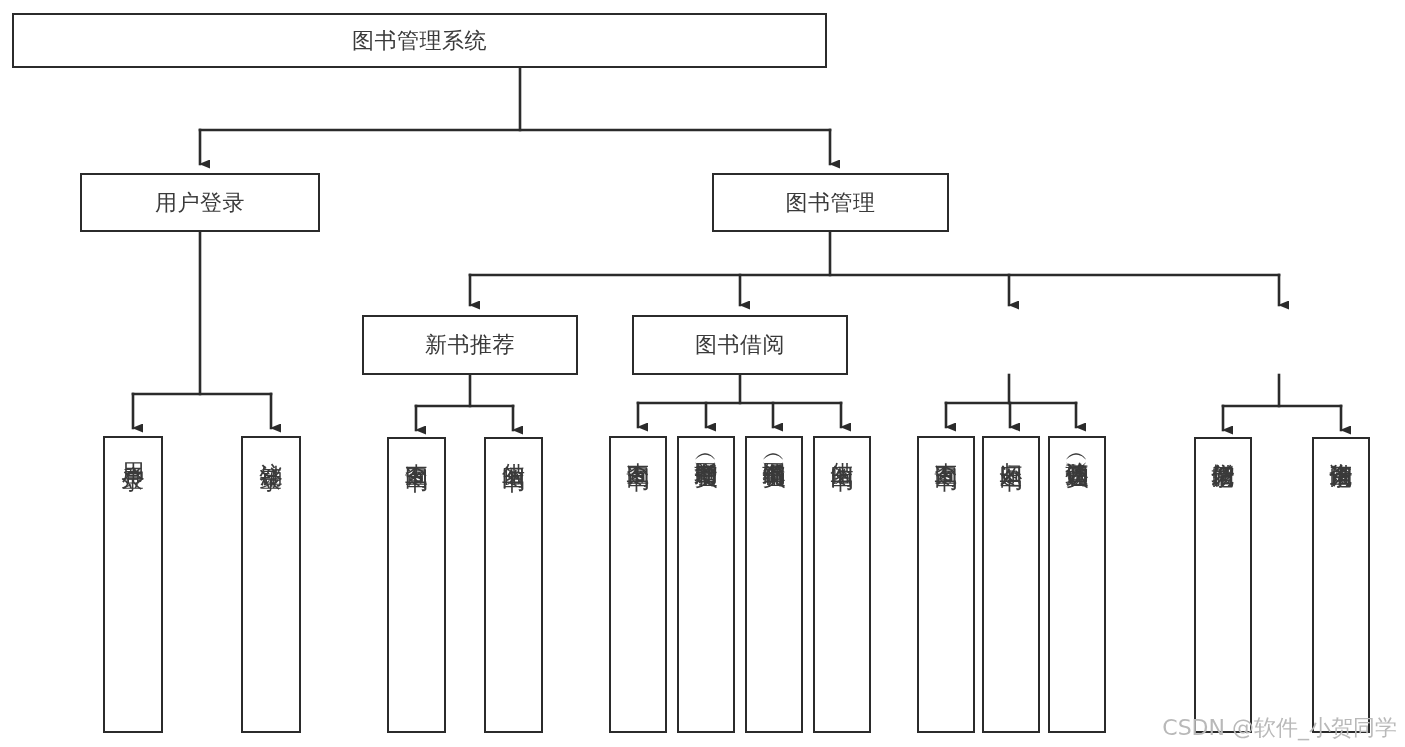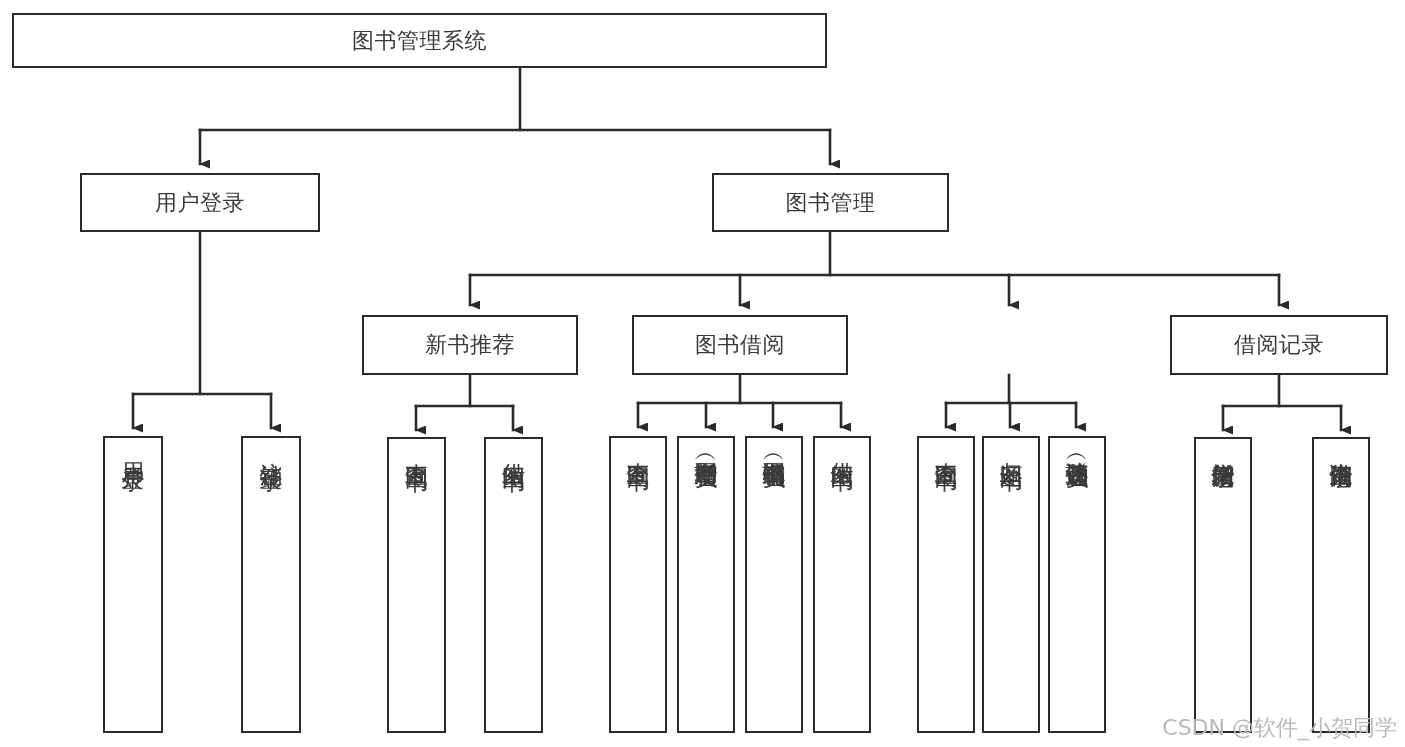--- a/index.html
+++ b/index.html
@@ -146,23 +146,20 @@
 
   <div class="node-box horizontal" style="left:362px; top:315px; width:216px; height:60px;">
     <span class="node-label">新书推荐</span>
   </div>
 
   <div class="node-box horizontal" style="left:632px; top:315px; width:216px; height:60px;">
     <span class="node-label">图书借阅</span>
   </div>
 
 
-  <div class="node-box horizontal" style="left:1170px; top:315px; width:218px; height:60px;">
-    <span class="node-label">借阅记录</span>
-  </div>
 
   <div class="node-box vertical" style="left:103px; top:436px; width:60px; height:297px;">
     <span class="node-label">用户登录</span>
   </div>
 
   <div class="node-box vertical" style="left:241px; top:436px; width:60px; height:297px;">
     <span class="node-label">注销登录</span>
   </div>
 
   <div class="node-box vertical" style="left:387px; top:437px; width:59px; height:296px;">

